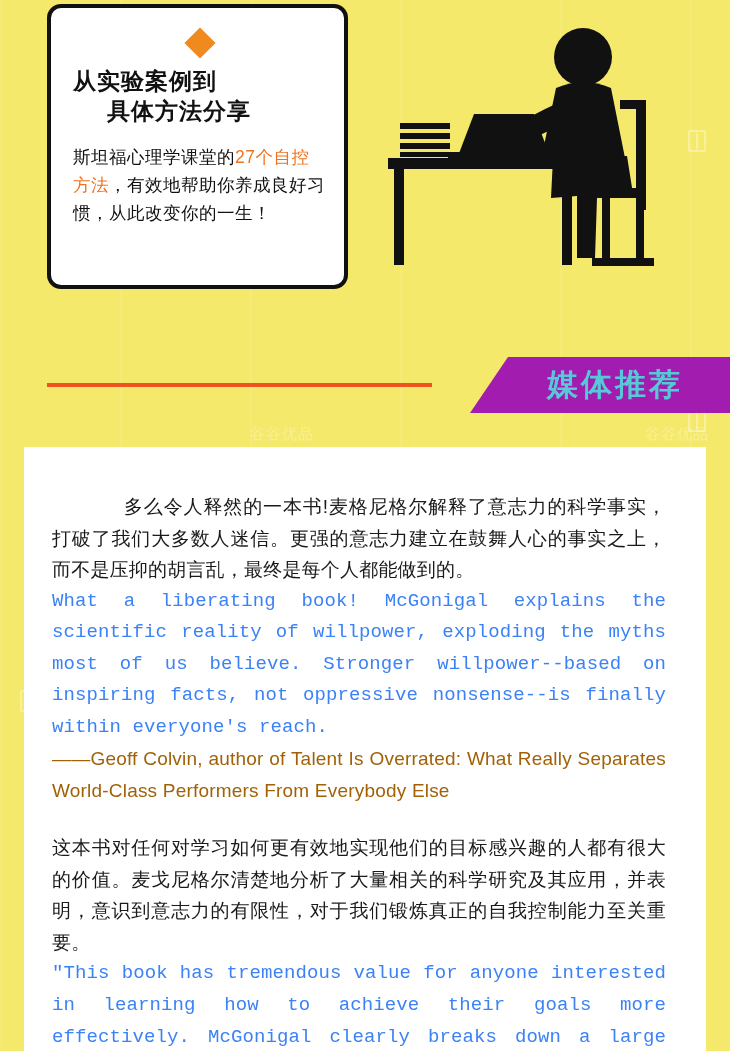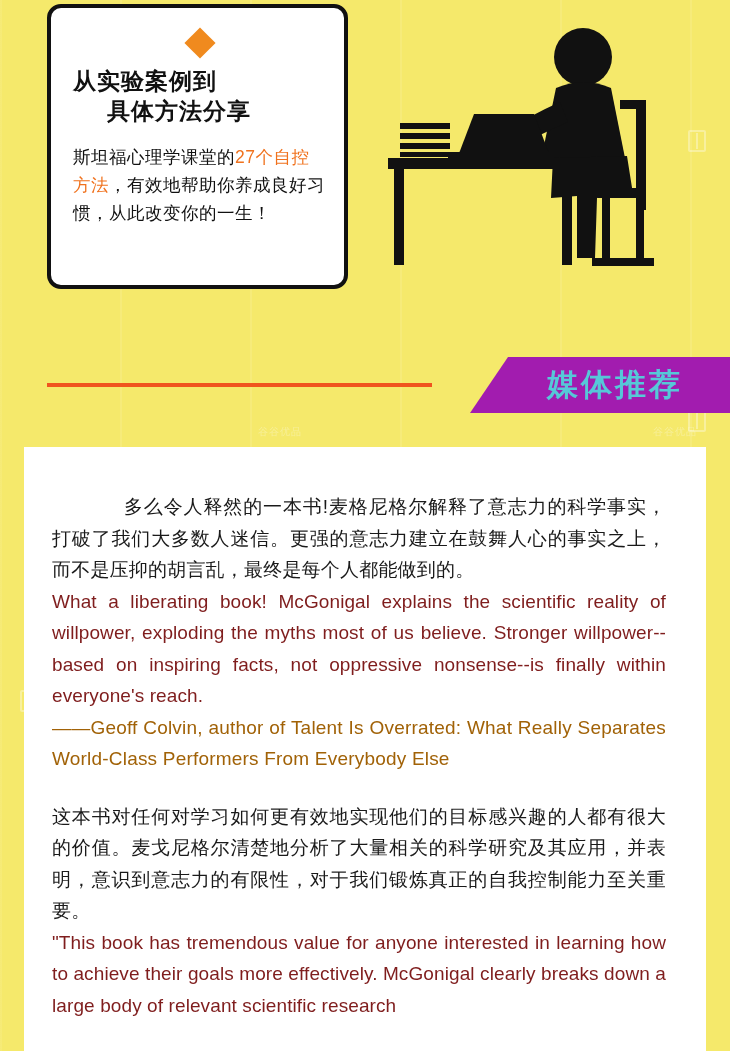--- a/index.html
+++ b/index.html
@@ -22,25 +22,24 @@
       linear-gradient(90deg, transparent 0 120px, rgba(255,255,255,0.10) 120px 122px, transparent 122px 100%),
       linear-gradient(90deg, transparent 0 250px, rgba(255,255,255,0.10) 250px 252px, transparent 252px 100%),
       linear-gradient(90deg, transparent 0 400px, rgba(255,255,255,0.10) 400px 402px, transparent 402px 100%),
       linear-gradient(90deg, transparent 0 560px, rgba(255,255,255,0.10) 560px 562px, transparent 562px 100%),
       linear-gradient(90deg, transparent 0 690px, rgba(255,255,255,0.10) 690px 692px, transparent 692px 100%);
     pointer-events: none;
   }
   .wm {
     position: absolute;
     color: rgba(255,255,255,0.30);
-    font-size: 10px;
+    font-size: 15px;
     letter-spacing: 1px;
     pointer-events: none;
     white-space: nowrap;
-    padding-left: 8px;
   }
   .wm-book {
     position: absolute;
     width: 18px; height: 22px;
     border: 2px solid rgba(255,255,255,0.35);
     border-radius: 2px;
     pointer-events: none;
   }
   .wm-book::before {
     content: "";
@@ -123,22 +122,23 @@
   .p {
     font-size: 19px;
     line-height: 1.66;
     color: #1a1a1a;
     text-align: justify;
     margin: 0 0 0 0;
     letter-spacing: 0.2px;
   }
   .p.indent { text-indent: 72px; }
   .p.en {
-    color: #7f1d1d;
+    color: #3b82f6;
     letter-spacing: 0.1px;
+    font-family: Liberation Mono, monospace;
   }
   .p.attr { color: #a16207; }
   .gap { height: 26px; }
 </style>
 </head>
 <body>
 
 <div class="bg-texture"></div>
 
 <div class="wm" style="left:245px; top:140px;">谷谷优品</div>

